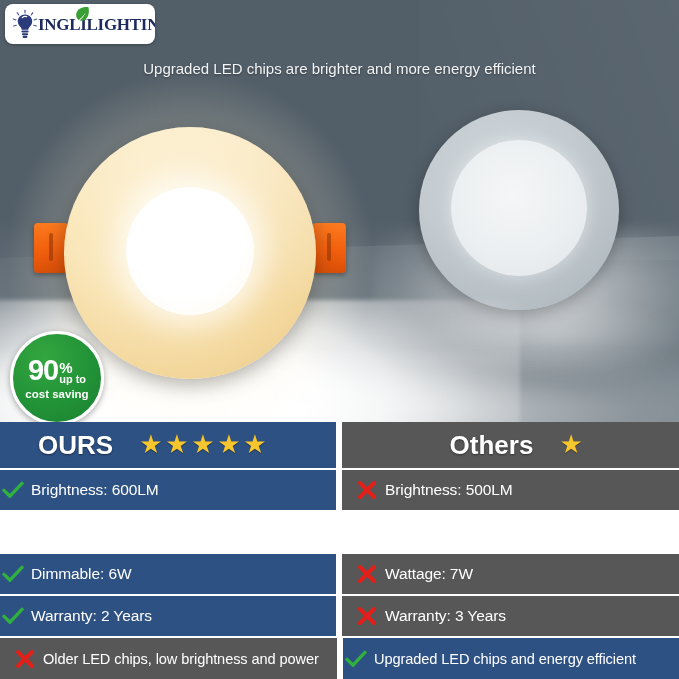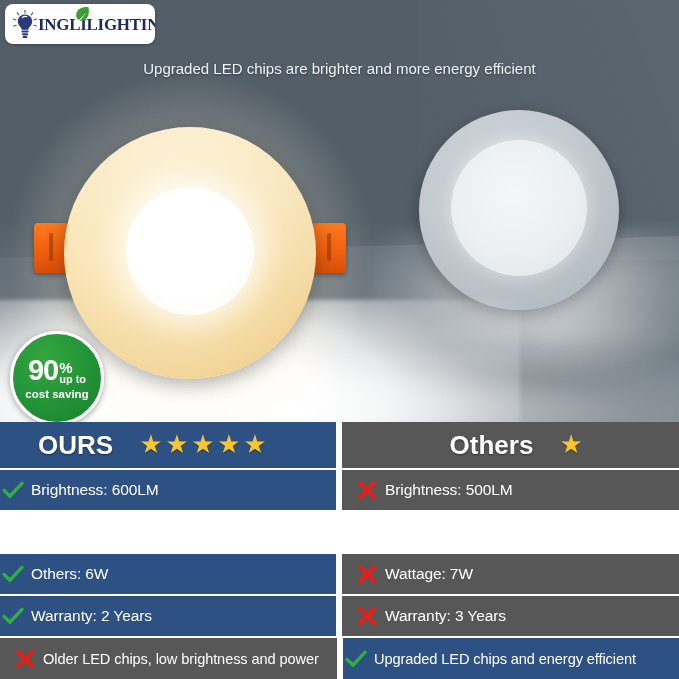--- a/index.html
+++ b/index.html
@@ -231,21 +231,21 @@
     </div>
 
 
     <div class="trow drow" style="top:132px">
       <div class="cell ours">
         <span class="mark">
           <svg width="22" height="18" viewBox="0 0 22 18">
               <path d="M2 9.4 L8 15.2 L20 2.4" stroke="#2fb03f" stroke-width="3.4" fill="none" stroke-linecap="round" stroke-linejoin="round"></path>
             </svg>
         </span>
-        <span class="rtext">Others: 6W</span>
+        <span class="rtext">Dimmable: 6W</span>
       </div>
       <div class="cell other">
         <span class="mark">
           <svg width="20" height="20" viewBox="0 0 20 20">
               <path d="M3 3 L17 17 M17 3 L3 17" stroke="#e21f19" stroke-width="4" stroke-linecap="round"></path>
             </svg>
         </span>
         <span class="rtext">Wattage: 7W</span>
       </div>
     </div>

